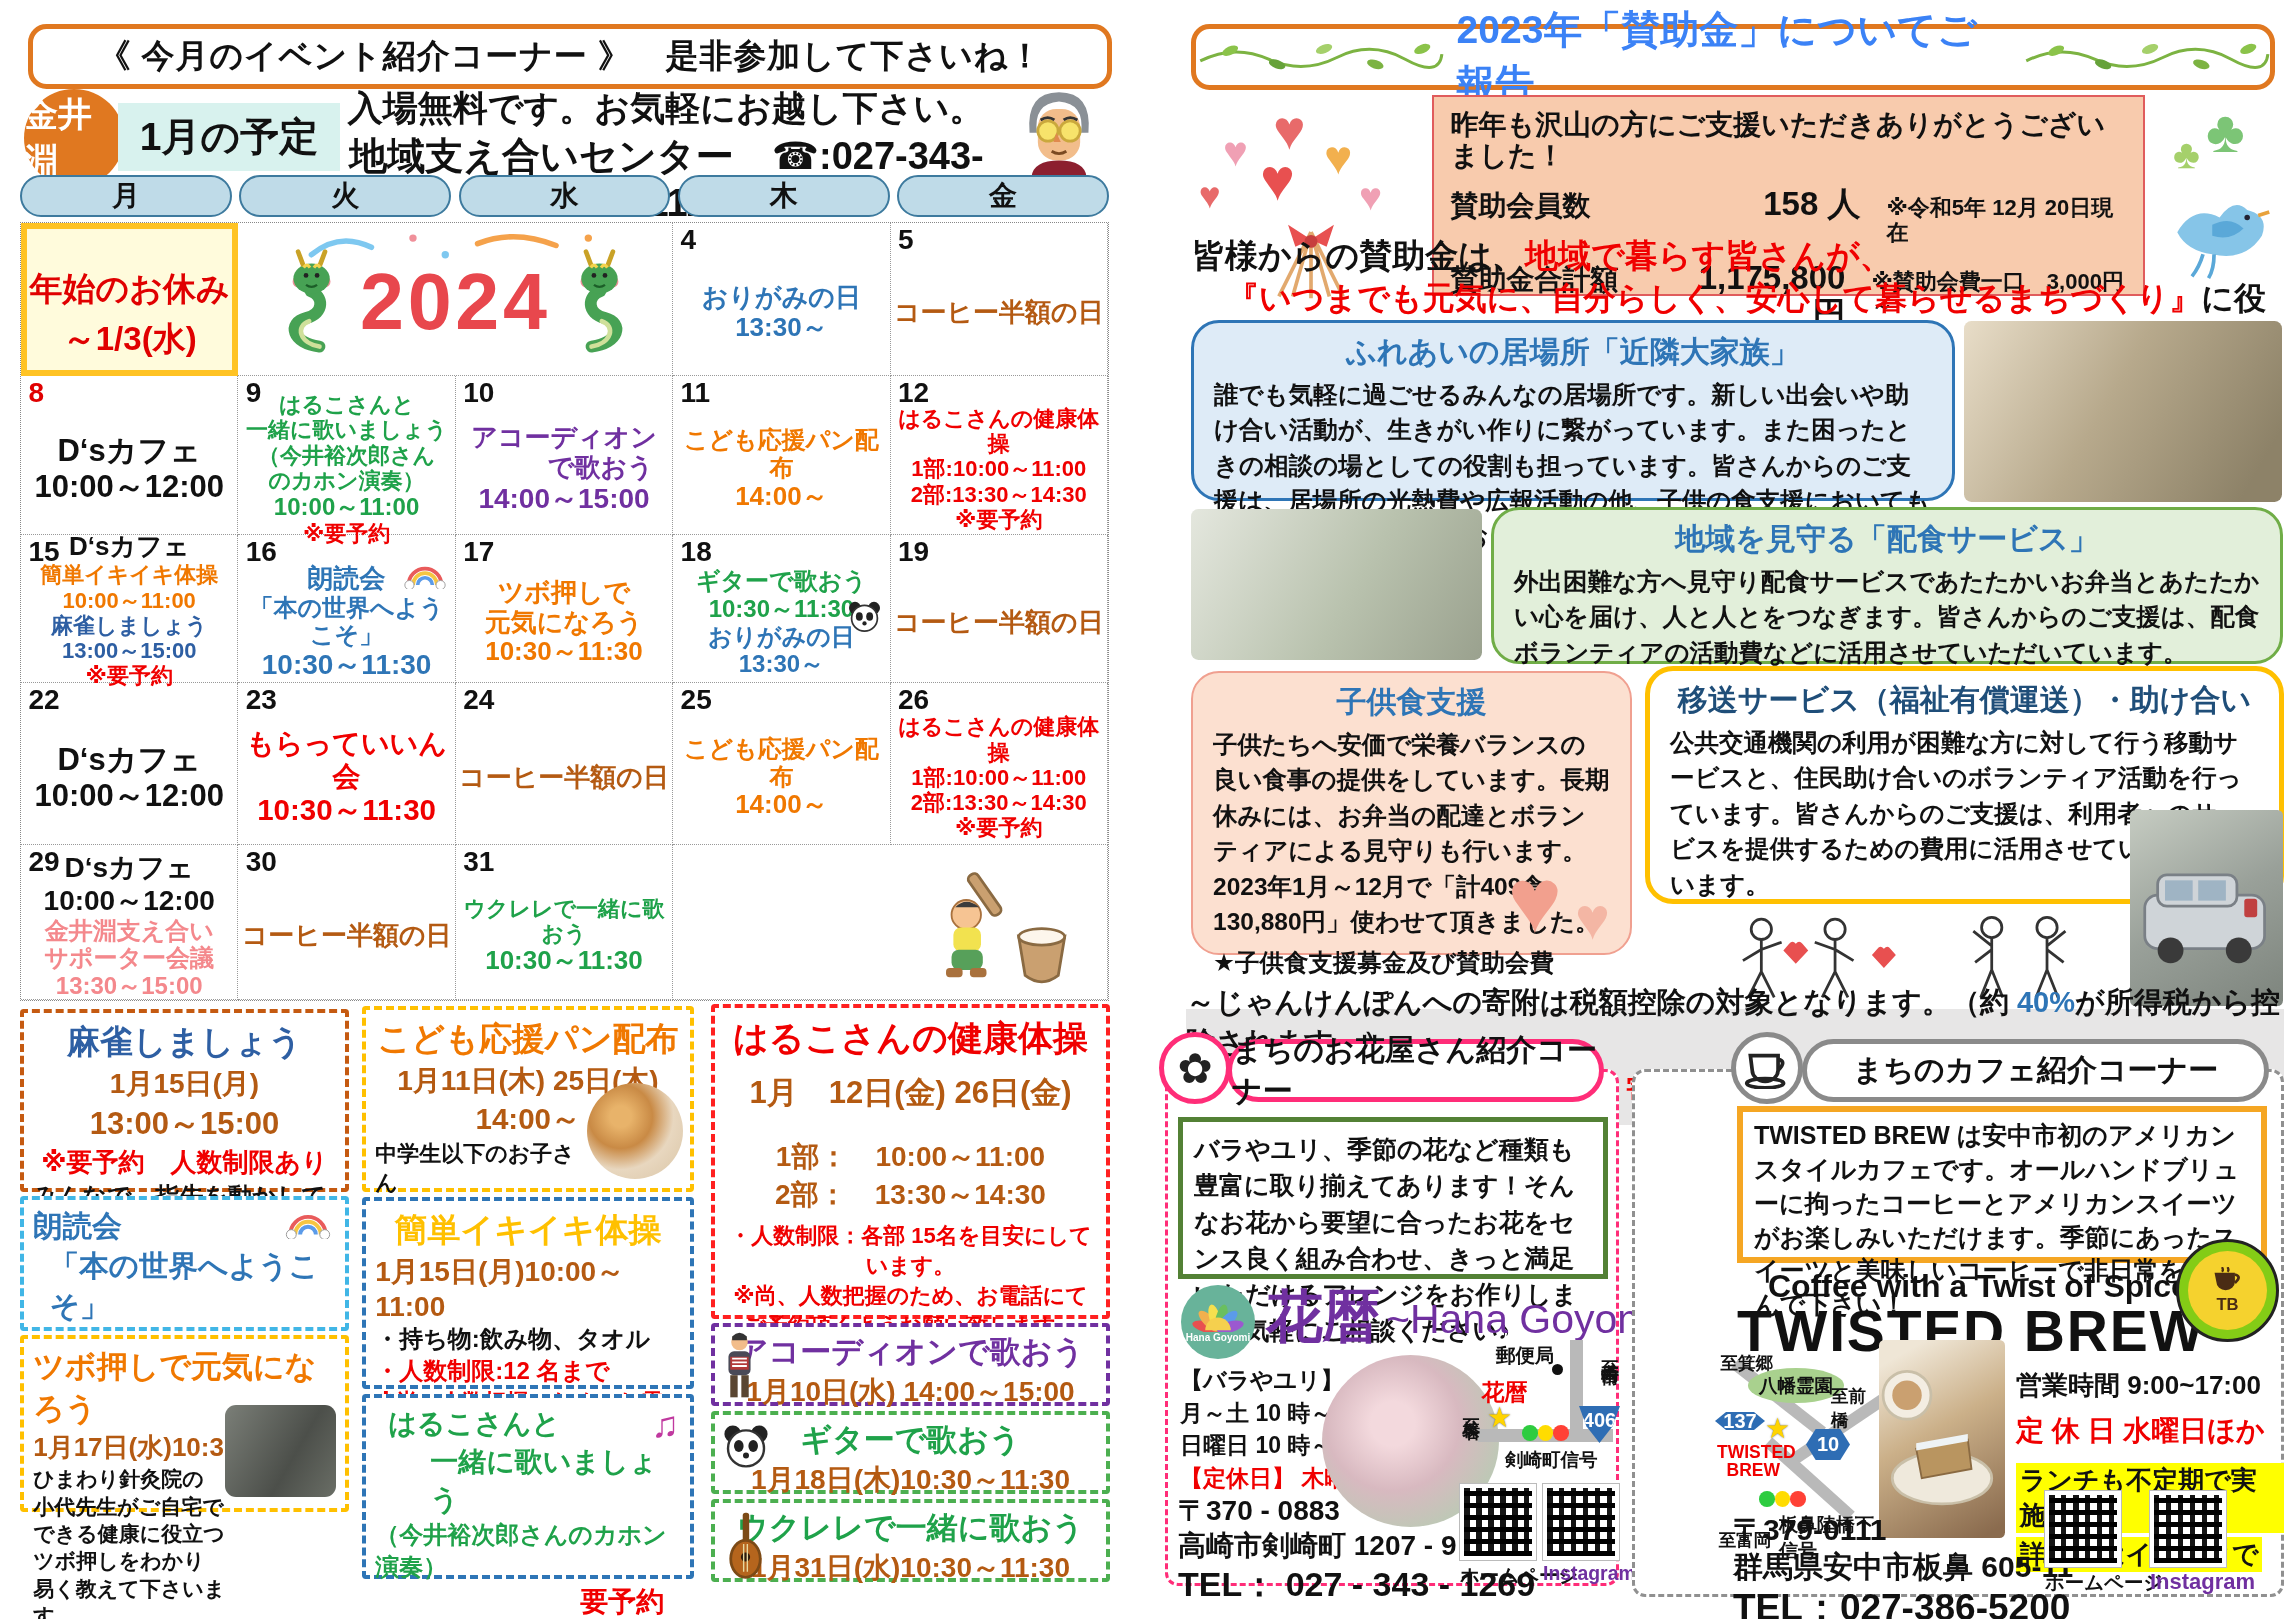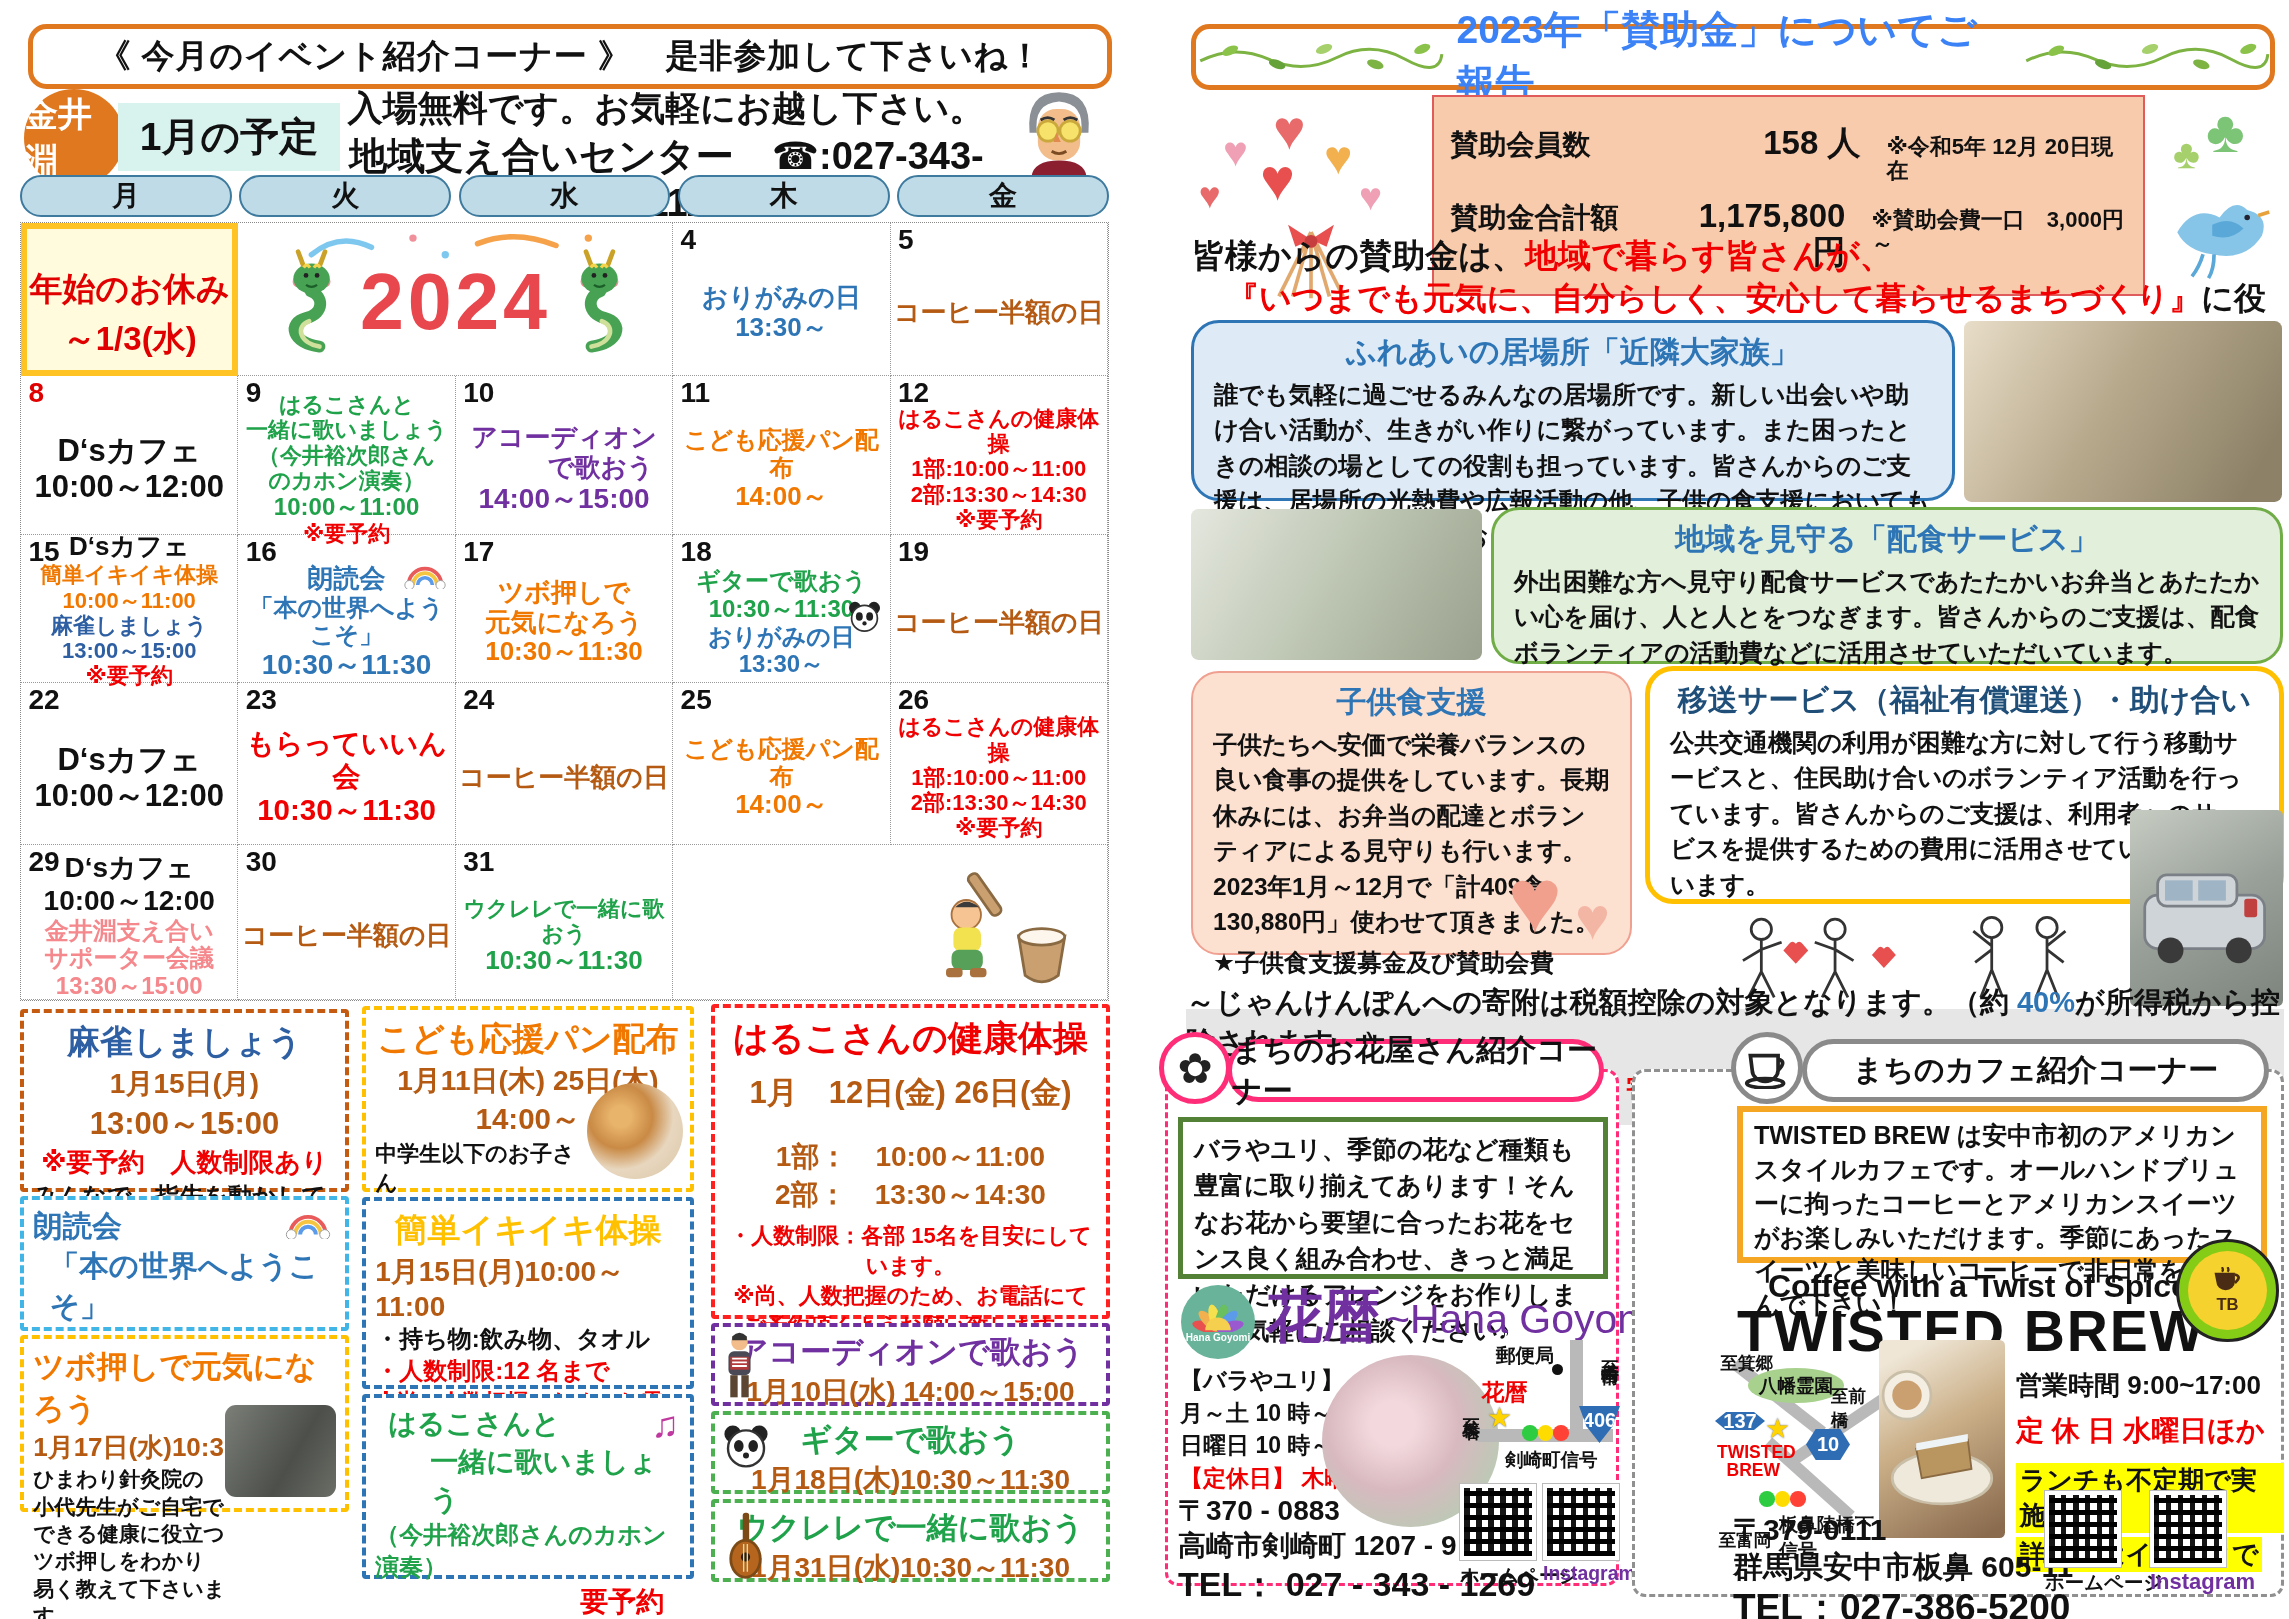--- a/index.html
+++ b/index.html
@@ -497,20 +497,21 @@
     <span class="abs heartglyph" style="left:164px;top:74px;font-size:39px;color:#f0a0b4">♥</span>
     <span class="abs heartglyph" style="left:102px;top:85px;font-size:44px;color:#ef8famp 0"></span>
     <svg class="abs" style="left:65px;top:120px" width="102" height="78" viewBox="0 0 110 85">
       <path d="M55 10 L20 80 M55 10 L90 80 M55 10 L55 82 M55 10 L35 80 M55 10 L75 80" stroke="#e2a96e" stroke-width="4"></path>
       <path d="M55 18 L30 2 L38 26 Z M55 18 L80 2 L72 26 Z" fill="#e85050"></path>
       <circle cx="55" cy="20" r="7" fill="#c73e3e"></circle>
     </svg>
   </div>
 
   <div class="thanksbox">
+    <div>昨年も沢山の方にご支援いただきありがとうございました！</div>
     <div class="throw">
       <span style="width:240px">賛助会員数</span>
       <span class="t36" style="width:185px;text-align:right">158 人</span>
       <span class="t24" style="margin-left:26px">※令和5年 12月 20日現在</span>
     </div>
     <div class="throw">
       <span style="width:240px">賛助金合計額</span>
       <span class="t36" style="width:185px;text-align:right">1,175,800 円</span>
       <span class="t24" style="margin-left:26px">※賛助会費一口　3,000円～</span>
     </div>

